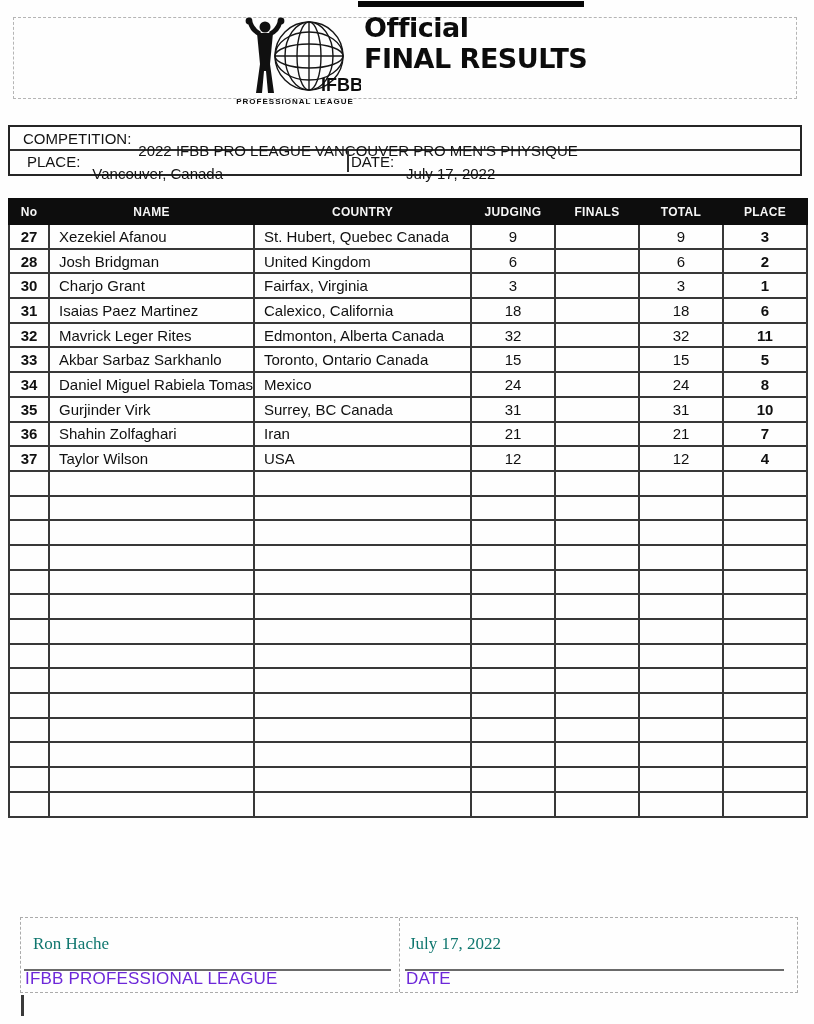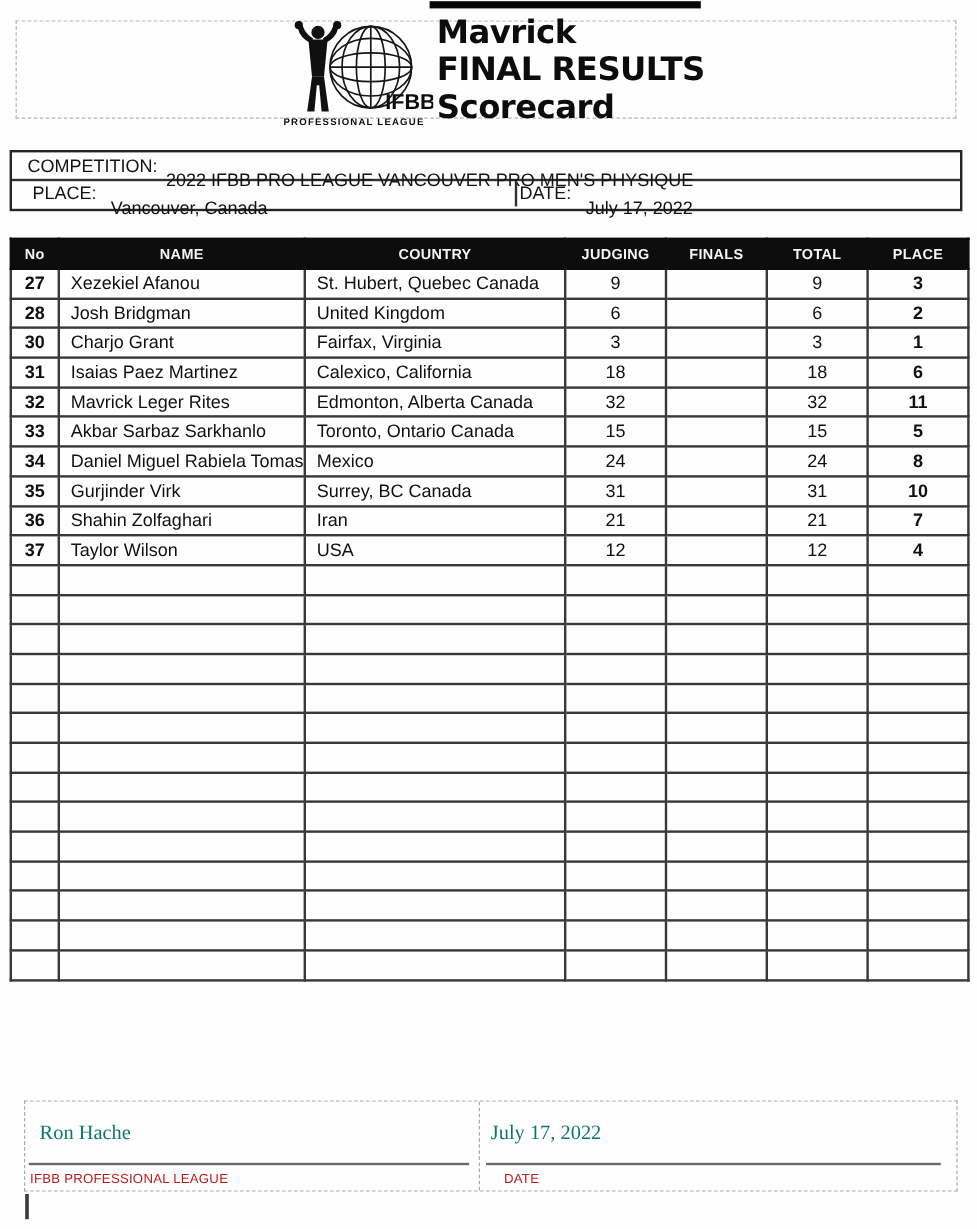--- a/index.html
+++ b/index.html
@@ -22,21 +22,21 @@
     line-height:31px; color:#0c0c0c; letter-spacing:-0.5px; white-space:nowrap;
   }
 
   
   .competition-box {
     position:absolute; left:8px; top:125px; width:794px; height:51px;
     border:2px solid #252525; font-size:15px; color:#131313;
   }
   .comp-row1 { height:24px; border-bottom:2px solid #303030; display:flex; align-items:center; padding-left:13px; white-space:nowrap; }
   .comp-row2 { height:21px; display:flex; }
-  .place-cell { width:421px; display:flex; align-items:center; padding-left:17px; border-right:2px solid #303030; }
+  .place-cell { width:339px; display:flex; align-items:center; padding-left:17px; border-right:2px solid #303030; }
   .date-cell  { flex:1; display:flex; align-items:center; padding-left:2px; }
   .comp-label { margin-right:7px; }
   .comp-value { white-space:nowrap;margin-top:24px; }
   .place-cell .comp-value, .date-cell .comp-value { margin-left:5px; }
 
   
   .results-table {
     position:absolute; left:8px; top:198px; width:798px;
     border-collapse:collapse; table-layout:fixed; font-size:15px; color:#101010;
   }
@@ -57,22 +57,22 @@
   
   .footer-box {
     position:absolute; left:20px; top:917px; width:778px; height:76px;
     border:1px dashed #ababab; display:flex;
   }
   .sig-cell  { width:379px; border-right:1px dashed #ababab; position:relative; padding:16px 0 0 12px; }
   .fdate-cell { flex:1; position:relative; padding:16px 0 0 9px; }
   .serif-text { font-family:"Liberation Serif", serif; font-size:17px; color:#0f766e; }
   .sig-line  { position:absolute; left:3px;  width:367px; bottom:21px; border-top:2px solid #6a6a6a; }
   .fdate-line { position:absolute; left:5px; right:13px;  bottom:21px; border-top:2px solid #6a6a6a; }
-  .under-label { position:absolute; left:4px; bottom:3px; font-size:11px; color:#b91c1c; letter-spacing:0.2px; }
-  .fdate-cell .under-label { left:20px; }
+  .under-label { position:absolute; left:4px; bottom:3px; font-size:17px; color:#6d28d9; letter-spacing:0.2px; }
+  .fdate-cell .under-label { left:6px; }
 </style>
 </head>
 <body>
 
 <div class="page">
 
   <div class="artifact-top"></div>
 
   <div class="header-box">
     <div class="logo">
@@ -93,23 +93,22 @@
           <circle cx="20" cy="7" r="3.4"></circle>
           <circle cx="52" cy="7" r="3.4"></circle>
           <path d="M28 19 L44 19 L41 50 L31 50 Z"></path>
           <path d="M31 50 L27 79 L33 79 L35 57 L37 57 L39 79 L45 79 L41 50 Z"></path>
         </g>
         <text x="92" y="77" font-family="Liberation Sans, sans-serif" font-size="18" font-weight="bold" fill="#0d0d0d">IFBB</text>
         <text x="66" y="90" text-anchor="middle" font-family="Liberation Sans, sans-serif" font-size="8" font-weight="bold" letter-spacing="1" fill="#0d0d0d">PROFESSIONAL LEAGUE</text>
       </svg>
     </div>
     <div class="title-block">
-      <div class="title-line">Mavrick</div>
+      <div class="title-line">Official</div>
       <div class="title-line">FINAL RESULTS</div>
-      <div class="title-line">Scorecard</div>
     </div>
   </div>
 
   <div class="competition-box">
     <div class="comp-row1">
       <span class="comp-label">COMPETITION:</span>
       <span class="comp-value">2022 IFBB PRO LEAGUE VANCOUVER PRO MEN'S PHYSIQUE</span>
     </div>
     <div class="comp-row2">
       <div class="place-cell">

